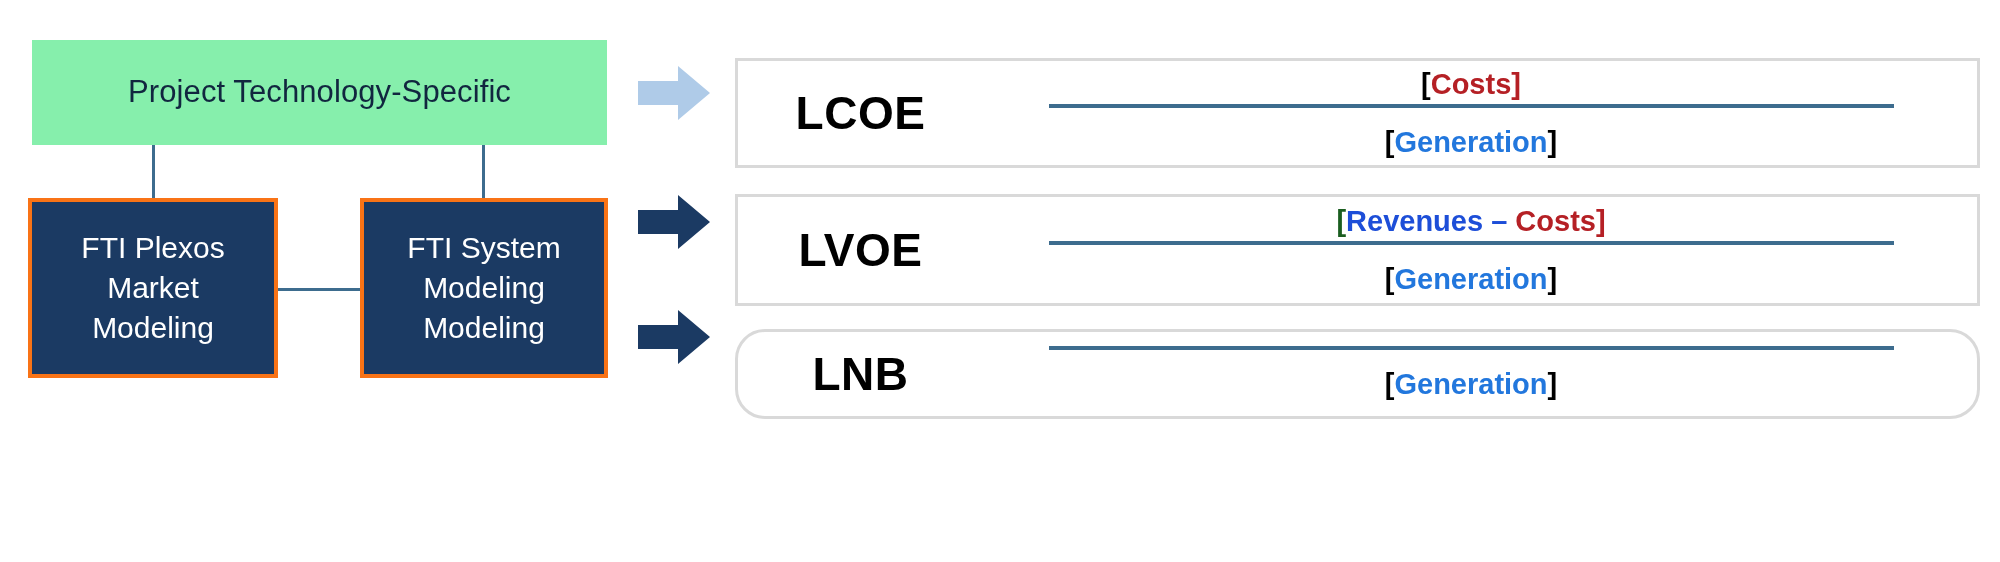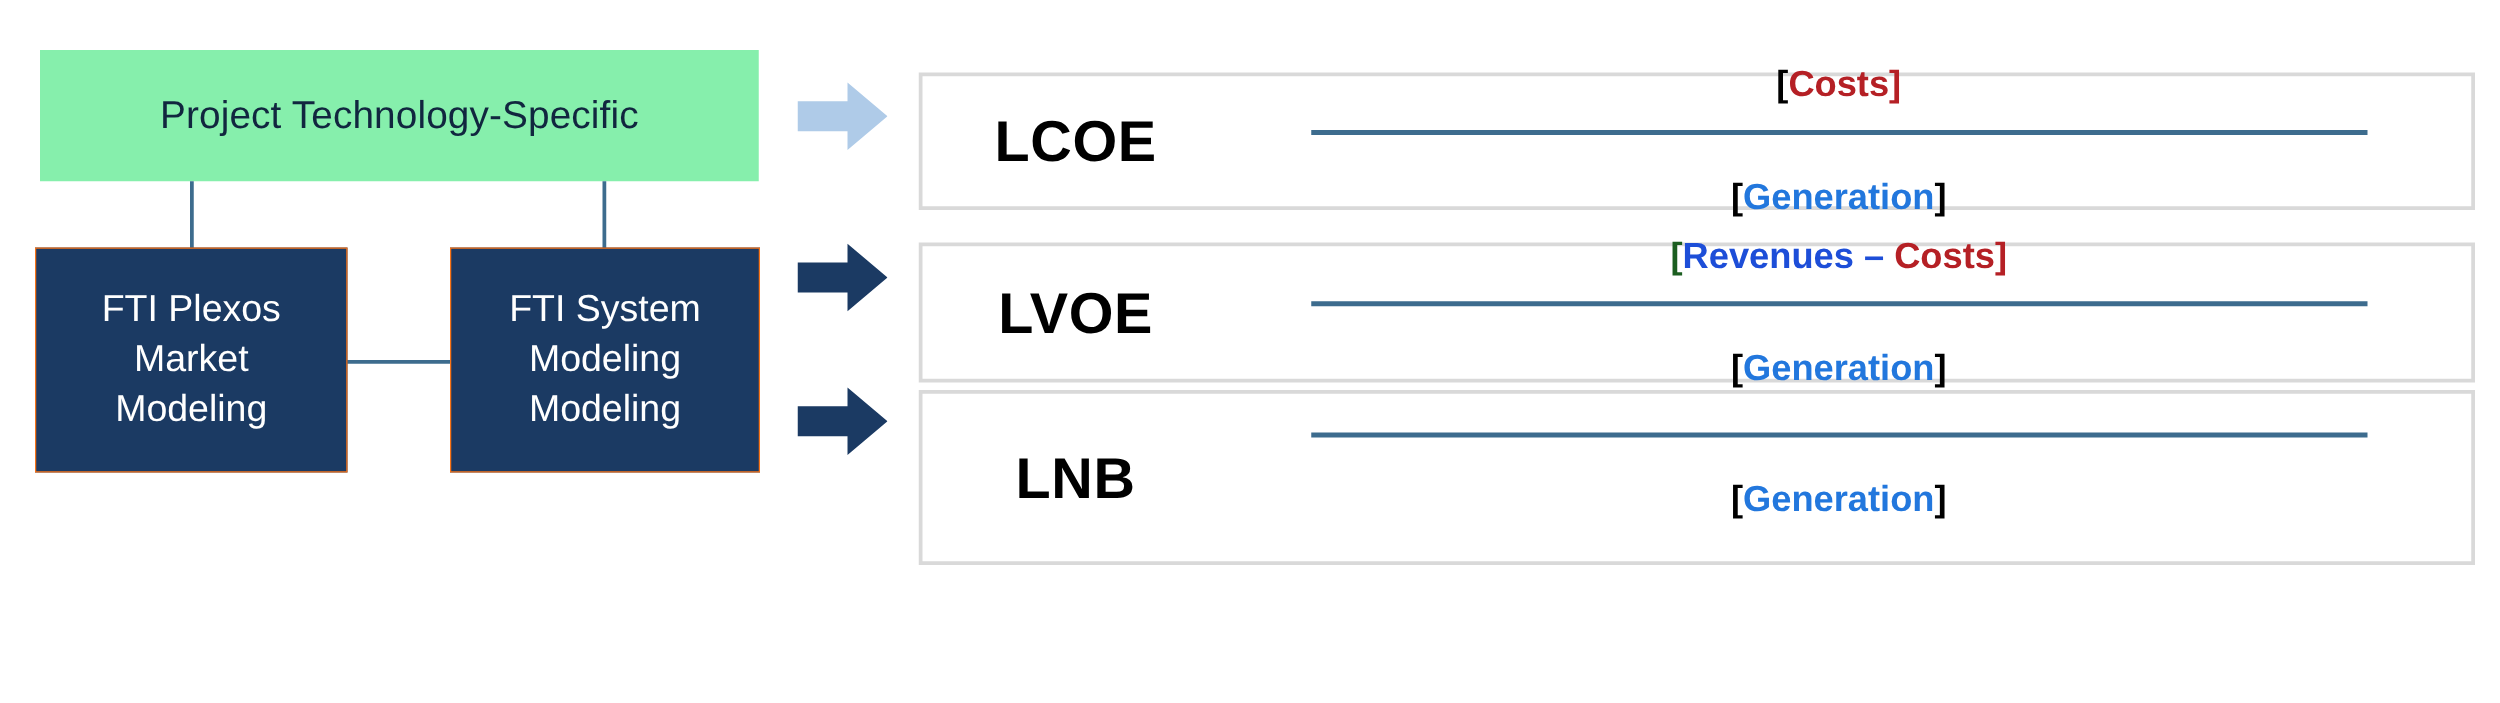--- a/index.html
+++ b/index.html
@@ -19,21 +19,21 @@
     display: flex; flex-direction: row;
     align-items: center; justify-content: center;
     color: #11263F;
     font-size: 31px; line-height: 1.38;
     text-align: center;
     letter-spacing: .1px;
   }
   .model-box {
     position: absolute; top: 198px; height: 180px;
     background: #1B3A63;
-    border: 1px solid #f97316;
+    border: 4px solid #f97316;
     display: flex; flex-direction: column;
     align-items: center; justify-content: center;
     color: #ffffff;
     font-size: 30px; line-height: 1.33;
     text-align: center;
   }
   .model-box.left  { left: 28px;  width: 250px; }
   .model-box.right { left: 360px; width: 248px; }
 
   .conn { position: absolute; background: #3D6C8E; }
@@ -50,37 +50,36 @@
 
   
   .formula-card {
     position: absolute; left: 735px; width: 1245px;
     border: 3px solid #D9D9D9;
     background: #ffffff;
     display: flex; align-items: center; margin-top: 22px;
   }
   .formula-card.c1 { top: 36px;  height: 110px; }
   .formula-card.c2 { top: 172px; height: 112px; }
-  .formula-card.c3 { top: 290px; height: 140px; }
+  .formula-card.c3 { top: 307px; height: 90px; border-radius: 30px; }
 
   .metric-label {
     width: 245px;
     text-align: center;
     font-size: 46px;
     font-weight: bold;
     color: #000000;
     letter-spacing: .5px;
     flex: 0 0 auto;
   }
   .fraction {
     flex: 1 1 auto;
     display: flex; flex-direction: column;
     align-items: center; justify-content: space-between;
     padding-right: 18px;
-    gap: 16px;
   }
   .numerator, .denominator {
     font-size: 29px; font-weight: bold;
     white-space: nowrap; line-height: 1.18;
   }
   .numerator   { padding-bottom: 3px; }
   .denominator { padding-top: 17px; }
   .frac-bar {
     height: 4px; background: #3D6C8E;
     width: 845px;

